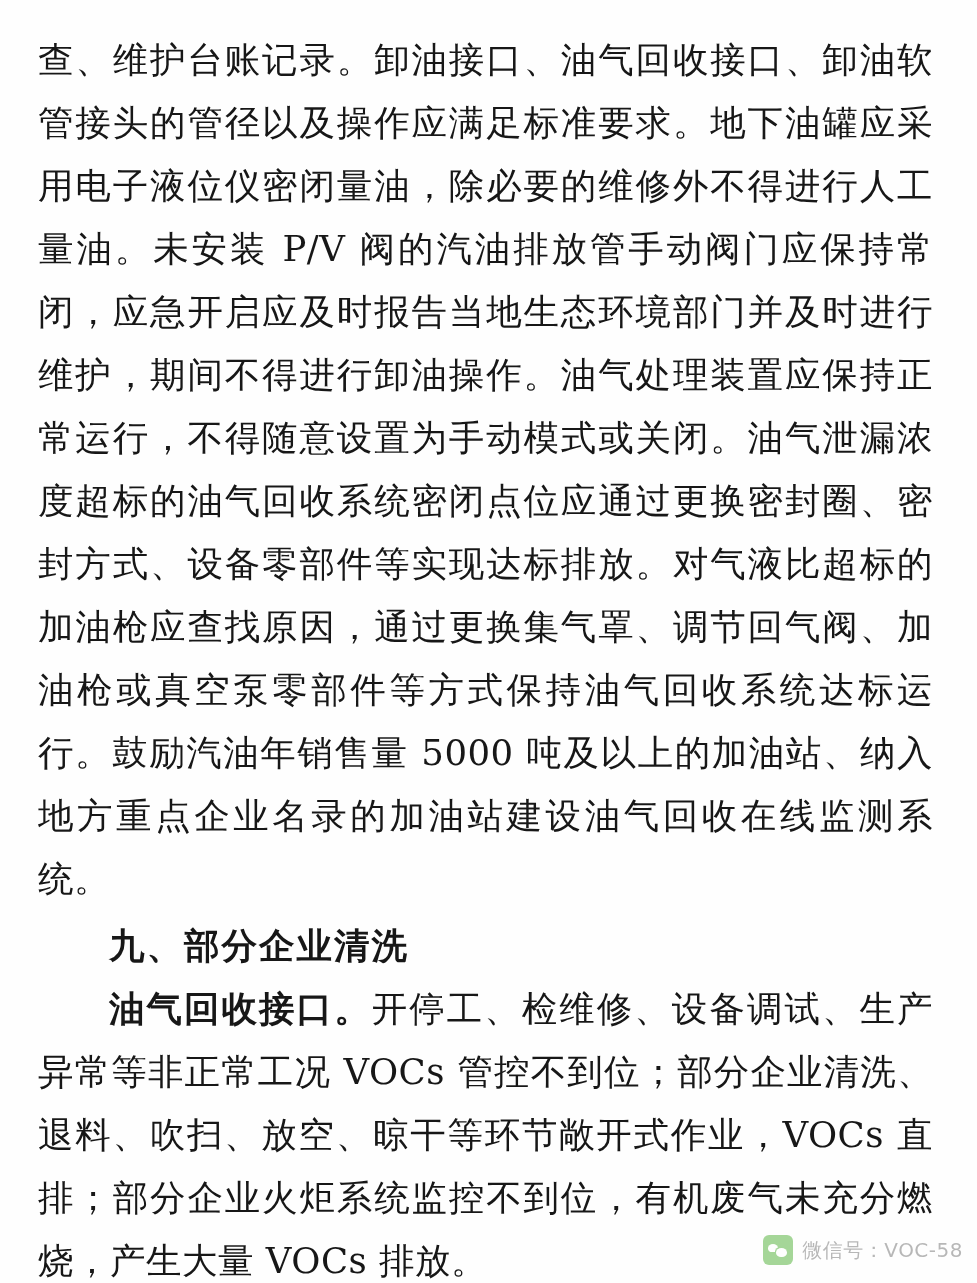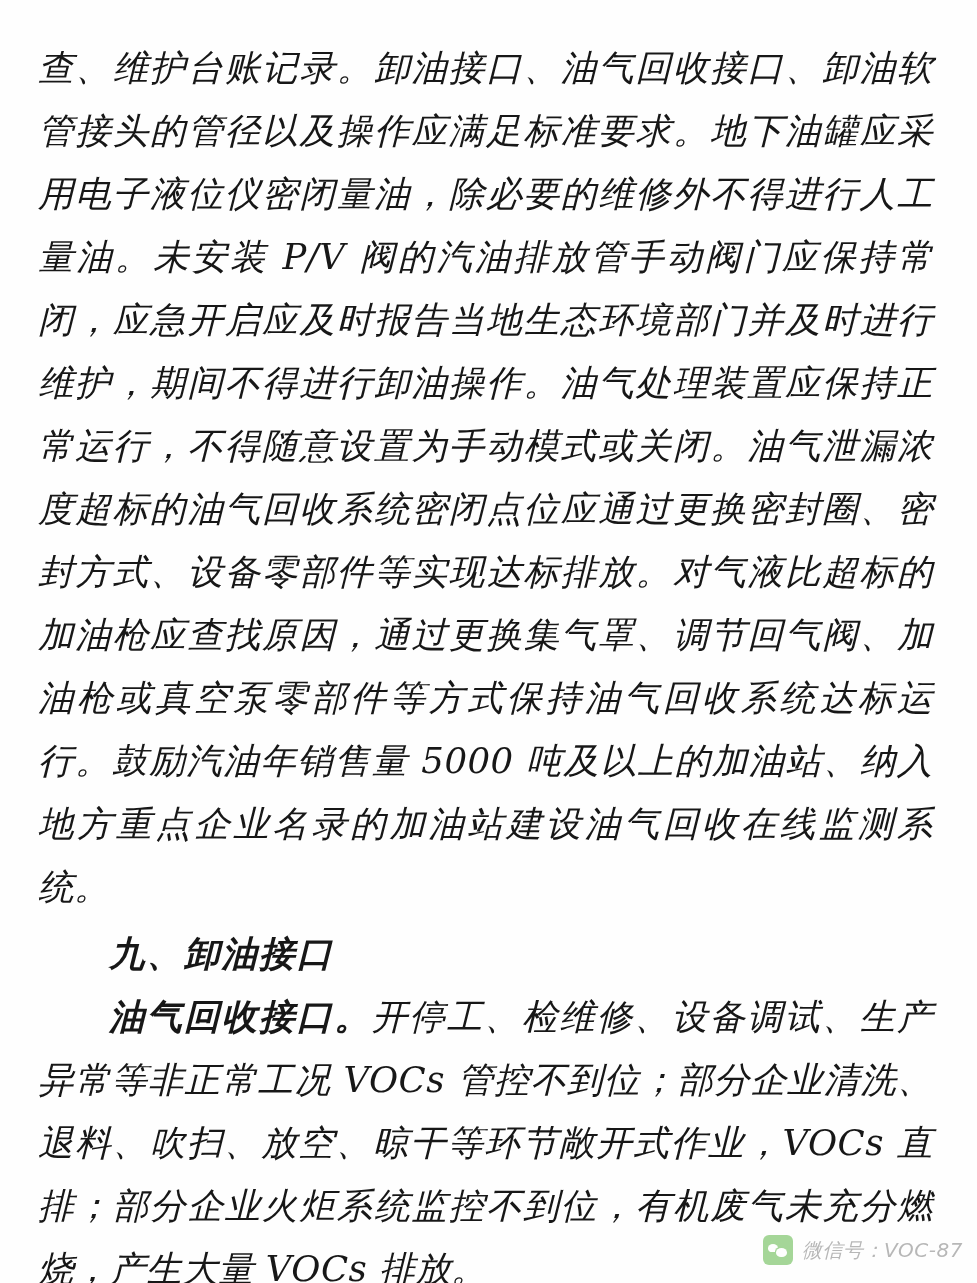--- a/index.html
+++ b/index.html
@@ -13,23 +13,22 @@
     font-family: "DejaVu Serif", "Liberation Serif", serif;
     color: #1a1a1a;
     overflow: hidden;
     position: relative;
   }
   .page {
     position: relative;
     width: 977px;
     height: 1283px;
     box-sizing: border-box;
-    padding: 36px 44px 0 38px;
+    padding: 28px 44px 0 38px;
     background: #fefefe;
-    font-style: italic;
   }
   .doc-body {
     font-size: 35.5px;
     line-height: 63px;
     text-align: justify;
     text-justify: inter-ideograph;
     letter-spacing: 0.5px;
     color: #171717;
   }
   .para {
@@ -96,23 +95,23 @@
   }
 </style>
 </head>
 <body>
 
 <div class="page">
   <div class="doc-body">
 
     <p class="para">查、维护台账记录。卸油接口、油气回收接口、卸油软管接头的管径以及操作应满足标准要求。地下油罐应采用电子液位仪密闭量油，除必要的维修外不得进行人工量油。未安装 P/V 阀的汽油排放管手动阀门应保持常闭，应急开启应及时报告当地生态环境部门并及时进行维护，期间不得进行卸油操作。油气处理装置应保持正常运行，不得随意设置为手动模式或关闭。油气泄漏浓度超标的油气回收系统密闭点位应通过更换密封圈、密封方式、设备零部件等实现达标排放。对气液比超标的加油枪应查找原因，通过更换集气罩、调节回气阀、加油枪或真空泵零部件等方式保持油气回收系统达标运行。鼓励汽油年销售量 5000 吨及以上的加油站、纳入地方重点企业名录的加油站建设油气回收在线监测系统。</p>
 
-    <p class="heading">九、卸油接口</p>
+    <p class="heading">九、部分企业清洗</p>
 
     <p class="para-indent"><span class="lead">油气回收接口。</span><span>开停工、检维修、设备调试、生产异常等非正常工况 VOCs 管控不到位；部分企业清洗、退料、吹扫、放空、晾干等环节敞开式作业，VOCs 直排；部分企业火炬系统监控不到位，有机废气未充分燃烧，产生大量 VOCs 排放。</span></p>
 
   </div>
 
   <div class="watermark">
     <span class="wm-logo"></span>
-    <span class="wm-text">微信号：VOC-87</span>
+    <span class="wm-text">微信号：VOC-58</span>
   </div>
 </div>
 
 </body></html>

